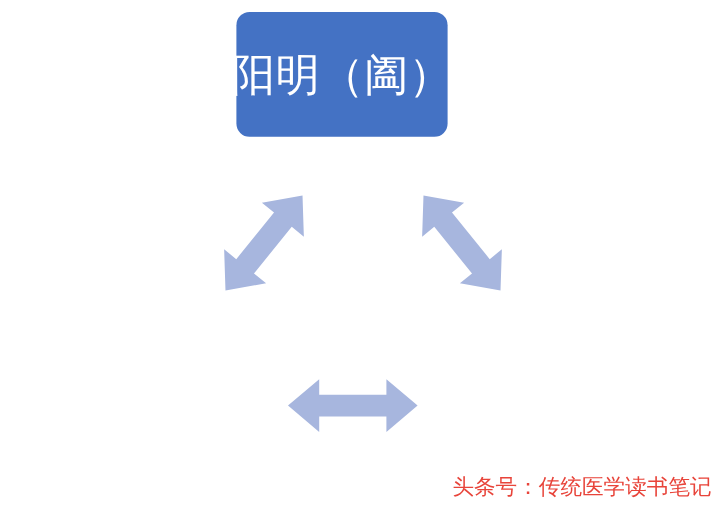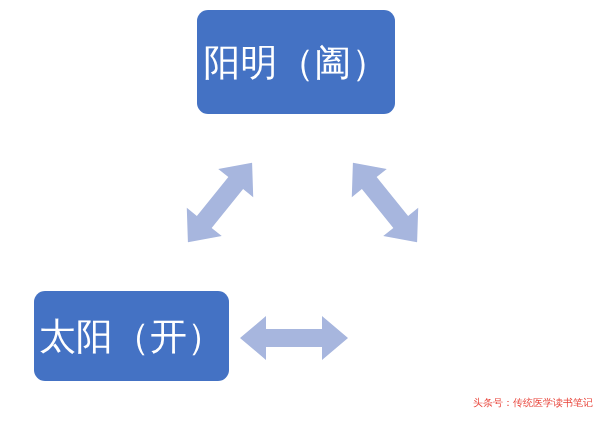--- a/index.html
+++ b/index.html
@@ -34,21 +34,21 @@
     line-height: 1;
     font-weight: 400;
     letter-spacing: 0px;
     white-space: nowrap;
     text-align: center;
     font-family: "DejaVu Sans", "Liberation Sans", sans-serif;
   }
   #node-top {
     left: 197px;
     top: 10px;
-    width: 198px;
+    width: 176px;
     height: 104px;
   }
   #node-left {
     left: 34px;
     top: 291px;
     width: 195px;
     height: 90px;
   }
   #node-right {
     left: 357px;
@@ -79,38 +79,35 @@
     height: 56px;
   }
   .arrow-shape {
     fill: #A7B6DE;
   }
   #watermark {
     position: absolute;
     right: 12px;
     top: 398px;
     color: #E8443A;
-    font-size: 10px;
+    font-size: 18px;
     line-height: 1;
     white-space: nowrap;
     font-family: "DejaVu Sans", "Liberation Sans", sans-serif;
   }
 </style>
 </head>
 <body>
 
 <div id="canvas">
 
   <div class="node-box" id="node-top">
     <span class="node-label">阳明（阖）</span>
   </div>
 
-  <div class="node-box" id="node-left">
-    <span class="node-label">太阳（开）</span>
-  </div>
 
 
   <svg class="arrow-svg" id="arrow-left-svg" viewBox="0 0 110 125">
     <g transform="rotate(-51 55 62.5)">
       <polygon class="arrow-shape" points="4,62.5 30,40 30,53 80,53 80,40 106,62.5 80,85 80,72 30,72 30,85"></polygon>
     </g>
   </svg>
 
   <svg class="arrow-svg" id="arrow-right-svg" viewBox="0 0 110 125">
     <g transform="rotate(51 55 62.5)">

